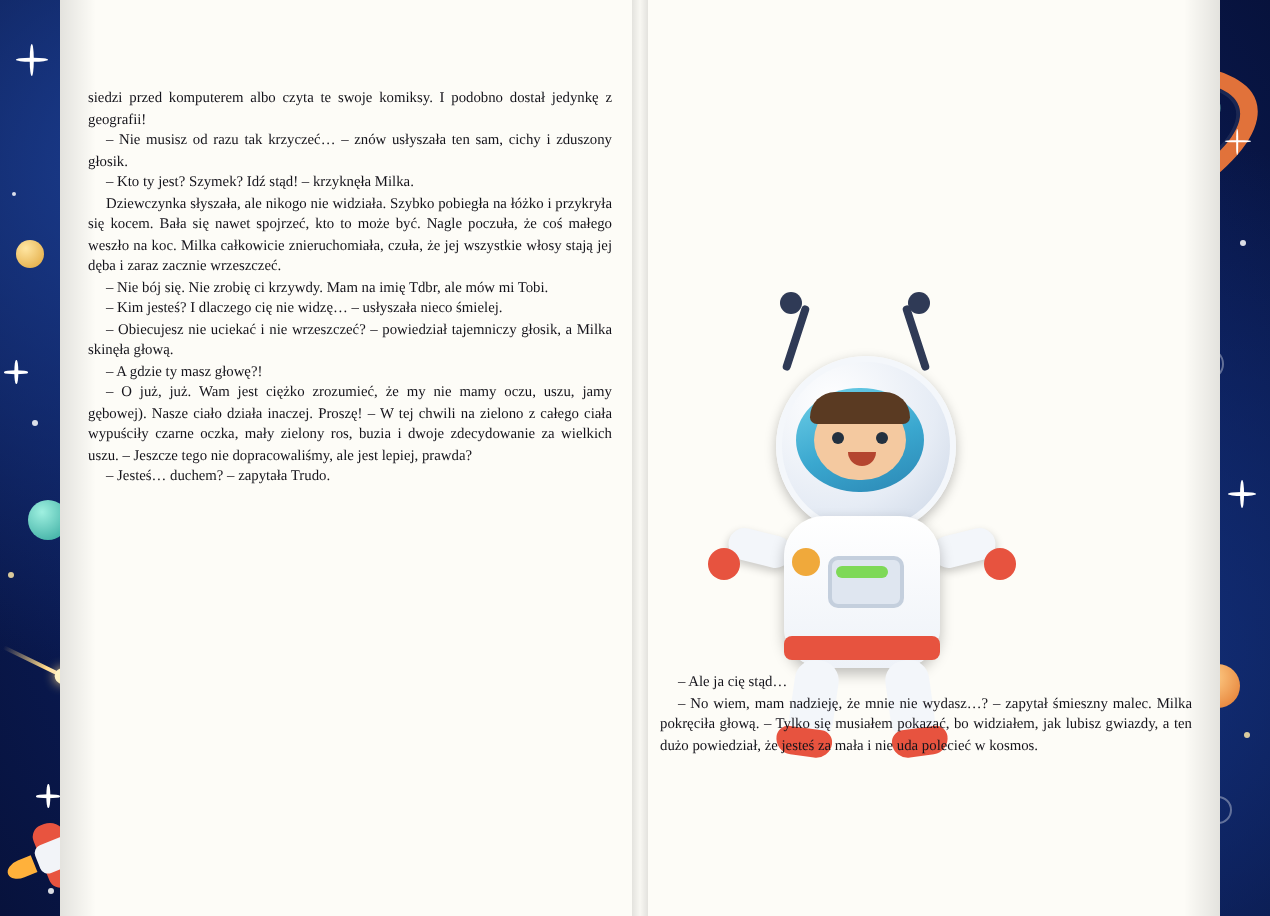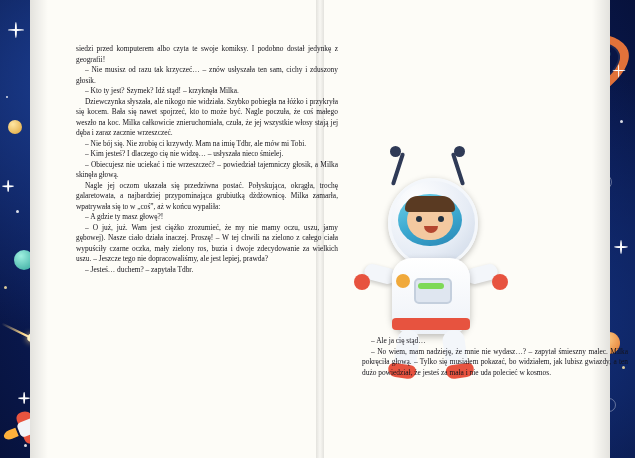--- a/index.html
+++ b/index.html
@@ -77,21 +77,21 @@
   .page-sheet{position:absolute;top:0;height:458px;background:#fdfcf7;}
   #left-page{left:30px;width:290px;}
   #right-page{left:320px;width:290px;}
   #spine{position:absolute;left:316px;top:0;width:8px;height:458px;
     background:linear-gradient(90deg,rgba(0,0,0,.10),rgba(0,0,0,.02),rgba(0,0,0,.10));}
   .page-shadow-l{position:absolute;left:30px;top:0;width:18px;height:458px;
     background:linear-gradient(90deg,rgba(0,0,0,.10),rgba(0,0,0,0));}
   .page-shadow-r{position:absolute;left:592px;top:0;width:18px;height:458px;
     background:linear-gradient(90deg,rgba(0,0,0,0),rgba(0,0,0,.10));}
 
-  .col{position:absolute;font-size:7.4px;line-height:1.42;color:#14131a;text-align:justify;margin-left:32px;}
+  .col{position:absolute;font-size:7.4px;line-height:1.42;color:#14131a;text-align:justify;}
   #left-col{left:44px;top:44px;width:262px;}
   #right-col{left:330px;top:336px;width:266px;}
   .col p{margin:0;text-indent:9px;}
   .col p.noind{text-indent:0;}
 
   
   #astro{position:absolute;left:352px;top:150px;width:160px;height:230px;}
   #astro .antenna-l,#astro .antenna-r{position:absolute;width:4px;height:34px;background:#2f3a56;border-radius:3px;}
   #astro .antenna-l{left:44px;top:2px;transform:rotate(18deg);}
   #astro .antenna-r{left:104px;top:2px;transform:rotate(-18deg);}
@@ -214,24 +214,23 @@
   <div class="page-shadow-r"></div>
 
   <div class="col" id="left-col">
     <p class="noind">siedzi przed komputerem albo czyta te swoje komiksy. I podobno dostał jedynkę z geografii!</p>
     <p>– Nie musisz od razu tak krzyczeć… – znów usłyszała ten sam, cichy i zduszony głosik.</p>
     <p>– Kto ty jest? Szymek? Idź stąd! – krzyknęła Milka.</p>
     <p>Dziewczynka słyszała, ale nikogo nie widziała. Szybko pobiegła na łóżko i przykryła się kocem. Bała się nawet spojrzeć, kto to może być. Nagle poczuła, że coś małego weszło na koc. Milka całkowicie znieruchomiała, czuła, że jej wszystkie włosy stają jej dęba i zaraz zacznie wrzeszczeć.</p>
     <p>– Nie bój się. Nie zrobię ci krzywdy. Mam na imię Tdbr, ale mów mi Tobi.</p>
     <p>– Kim jesteś? I dlaczego cię nie widzę… – usłyszała nieco śmielej.</p>
     <p>– Obiecujesz nie uciekać i nie wrzeszczeć? – powiedział tajemniczy głosik, a Milka skinęła głową.</p>
-    <p>Nagle jej oczom ukazała się przedziwna postać. Połyskująca, okrągła, trochę galaretowata, a najbardziej przypominająca grubiutką dżdżownicę. Milka zamarła, wpatrywała się to w „coś”, aż w końcu wypaliła:</p>
     <p>– A gdzie ty masz głowę?!</p>
     <p>– O już, już. Wam jest ciężko zrozumieć, że my nie mamy oczu, uszu, jamy gębowej). Nasze ciało działa inaczej. Proszę! – W tej chwili na zielono z całego ciała wypuściły czarne oczka, mały zielony ros, buzia i dwoje zdecydowanie za wielkich uszu. – Jeszcze tego nie dopracowaliśmy, ale jest lepiej, prawda?</p>
-    <p>– Jesteś… duchem? – zapytała Tdbr.</p>
+    <p>– Jesteś… duchem? – zapytała Trudo.</p>
   </div>
 
   <div id="astro">
     <div class="antenna-l"></div>
     <div class="antenna-r"></div>
     <div class="ball-l"></div>
     <div class="ball-r"></div>
     <div class="helmet"></div>
     <div class="visor"></div>
     <div class="face"></div>

